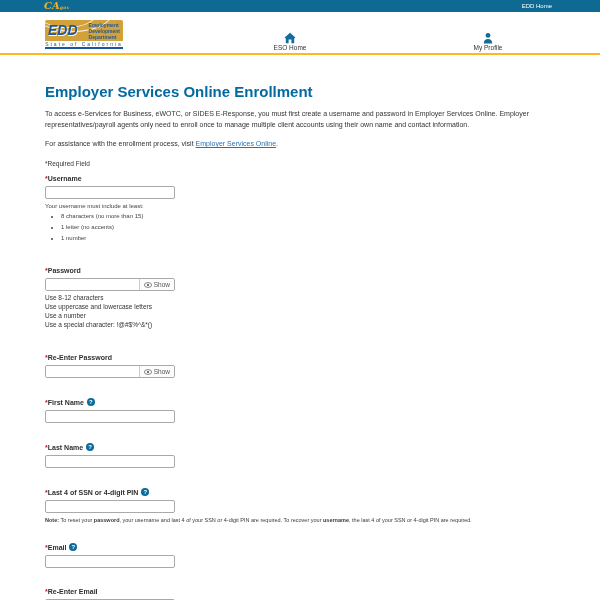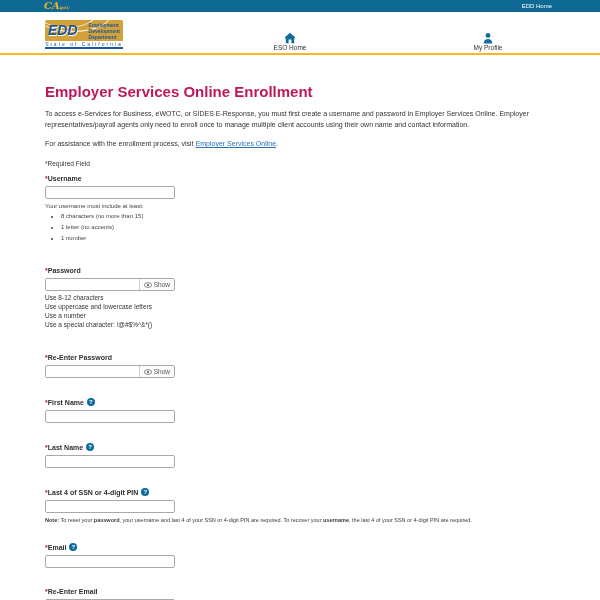--- a/index.html
+++ b/index.html
@@ -59,21 +59,21 @@
   .nav-item { position: absolute; top: 18px; width: 80px; text-align: center; cursor: pointer; }
   .nav-eso { left: 250px; }
   .nav-profile { left: 448px; }
   .nav-item .nav-icon { display: block; height: 12px; }
   .nav-item .nav-label { display: block; margin-top: 2px; font-size: 6.5px; color: #333; }
 
   .gold-line { position: absolute; top: 53px; left: 0; right: 0; height: 2px; background: #fdb81e; }
 
   
   .content { position: absolute; top: 55px; left: 45px; width: 512px; }
-  h1 { font-size: 15px; font-weight: 600; color: #be185d; margin: 28px 0 8px; }
+  h1 { font-size: 15px; font-weight: 600; color: #0369a1; margin: 28px 0 8px; }
   .intro { font-size: 7px; line-height: 1.6; margin: 0 0 10px; }
   .assist { font-size: 7px; margin: 0 0 13px; }
   .link { color: #2a72b5; text-decoration: underline; cursor: pointer; }
   .required-note { font-size: 6.5px; margin: 0 0 8px; }
 
   .group { margin-bottom: 20px; }
   .group-username { margin-bottom: 26px; }
   .group-password { margin-bottom: 25px; }
   .label-row { display: flex; align-items: center; gap: 3px; font-size: 7px; font-weight: bold; color: #2f2f2f; margin-bottom: 4px; }
   .asterisk { color: #b32025; font-weight: bold; }

